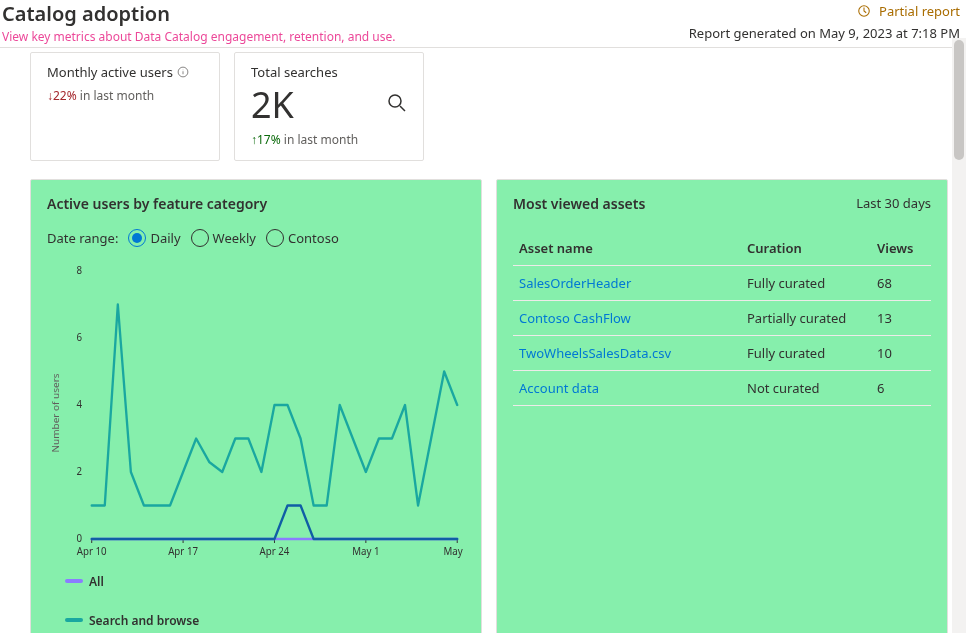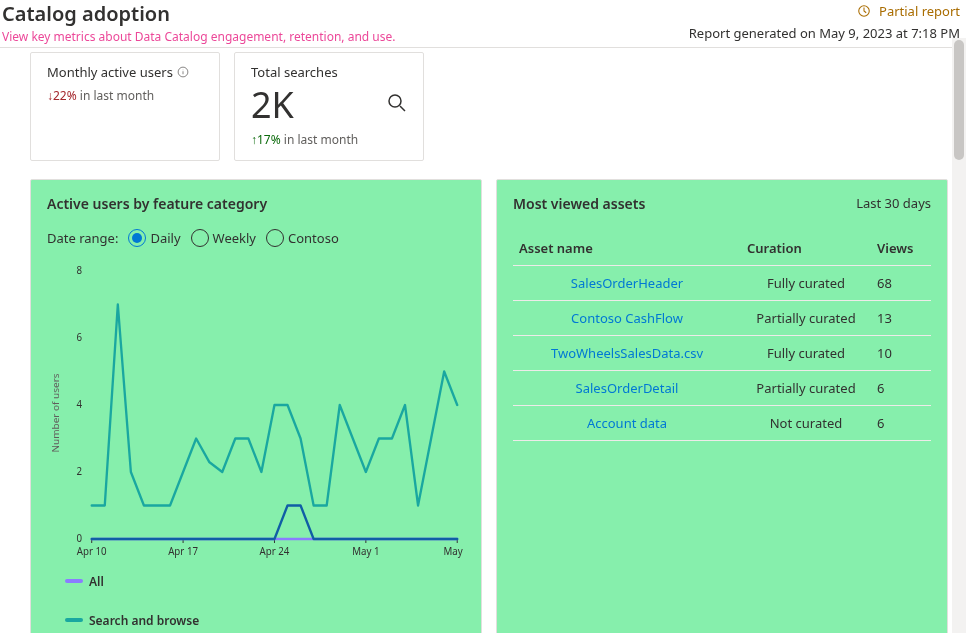--- a/index.html
+++ b/index.html
@@ -92,21 +92,21 @@
   .chart-tick { font-size: 10px; fill: #323130; }
   .legend { display: flex; gap: 22px; margin-top: 10px; padding-left: 18px; font-size: 12px; font-weight: 600; flex-direction: column; }
   .legend-item { display: inline-flex; align-items: center; gap: 6px; }
   .legend-swatch { width: 18px; height: 4px; border-radius: 2px; }
 
   
   .panel-header-row { display: flex; align-items: center; justify-content: space-between; }
   .panel-range { font-size: 13px; color: #323130; }
   table { width: 100%; border-collapse: collapse; margin-top: 18px; font-size: 13px; }
   th { text-align: left; font-weight: 600; padding: 8px 6px; border-bottom: 1px solid #edebe9; color: #323130; }
-  td { padding: 8px 6px; border-bottom: 1px solid #edebe9; text-align: center; }
+  td { padding: 8px 6px; border-bottom: 1px solid #edebe9; }
   td.asset-link { color: #0078d4; cursor: pointer; }
   th.col-views, td.col-views { text-align: left; width: 60px; }
   th.col-curation, td.col-curation { width: 130px; }
 
   
   .scrollbar {
     position: absolute; right: 0; top: 38px; bottom: 0; width: 14px;
     background: #f3f2f1;
   }
   .scrollbar .thumb {
@@ -254,25 +254,20 @@
               <td class="asset-link">Contoso CashFlow</td>
               <td class="col-curation">Partially curated</td>
               <td class="col-views">13</td>
             </tr>
             <tr>
               <td class="asset-link">TwoWheelsSalesData.csv</td>
               <td class="col-curation">Fully curated</td>
               <td class="col-views">10</td>
             </tr>
             <tr>
-              <td class="asset-link">SalesOrderDetail</td>
-              <td class="col-curation">Partially curated</td>
-              <td class="col-views">6</td>
-            </tr>
-            <tr>
               <td class="asset-link">Account data</td>
               <td class="col-curation">Not curated</td>
               <td class="col-views">6</td>
             </tr>
           </tbody>
       </table>
     </div>
   </div>
 </div>
 

